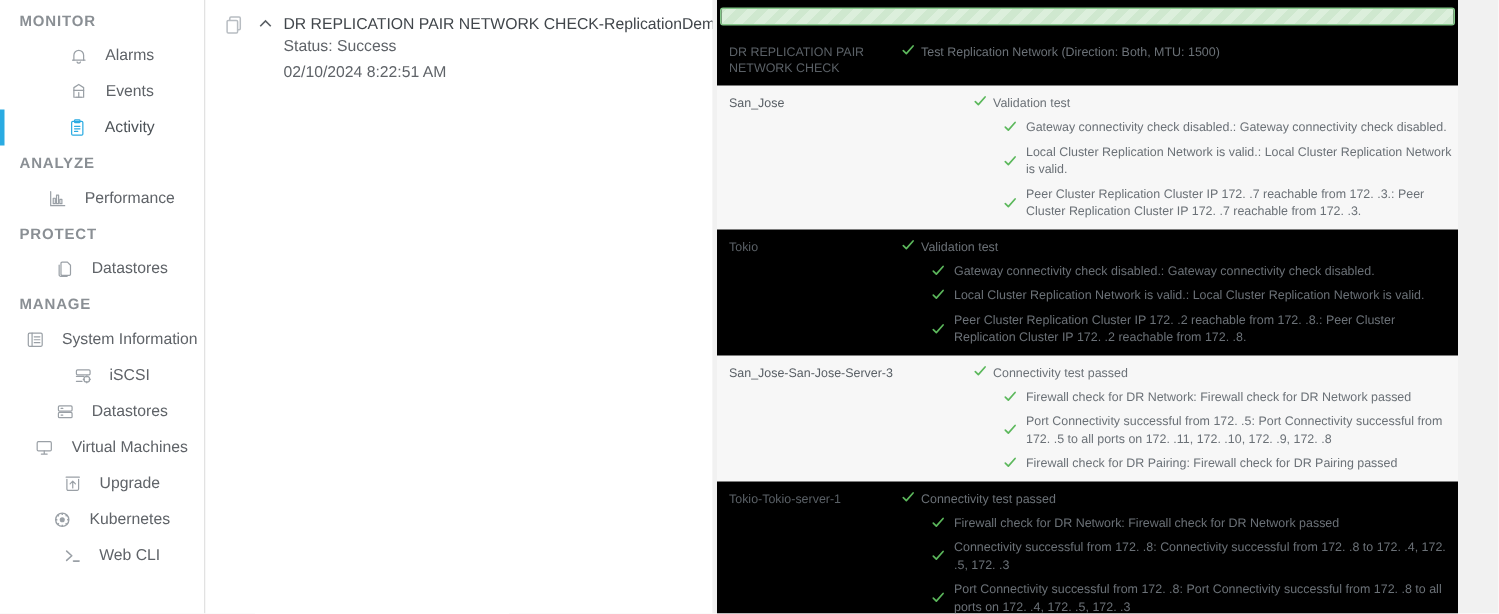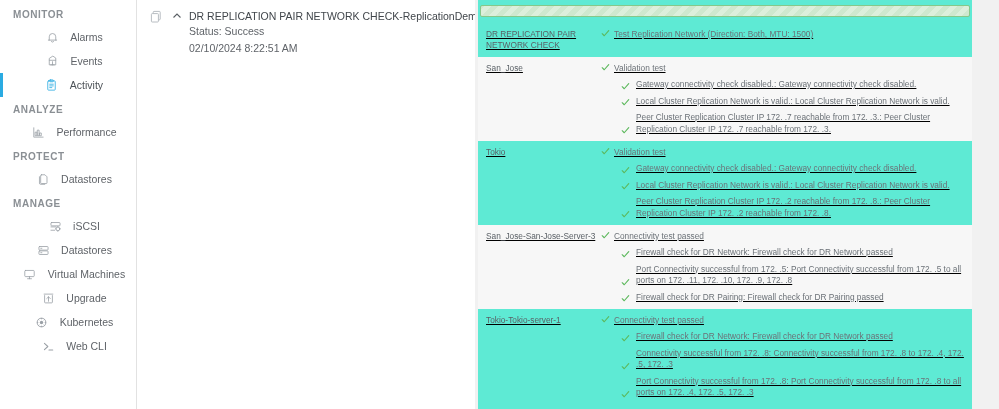--- a/index.html
+++ b/index.html
@@ -124,41 +124,40 @@
     background: #f1f1f1;
     position: relative;
     padding: 0;
   }
   #result-card {
     position: absolute;
     left: 3px;
     top: 0;
     width: 494px;
     height: 409px;
-    background: #5eead4;
-    text-decoration: underline;
+    background: #000000;
   }
   #progress-wrap {
     margin: 5px 2px 6px 2px;
     height: 12px;
     border: 1px solid #85c88a;
     border-radius: 2px;
     background:
       repeating-linear-gradient(
         -45deg,
         #cfe8cf 0px, #cfe8cf 5px,
         #dcefdc 5px, #dcefdc 10px
       );
   }
   .row {
     display: flex;
     align-items: flex-start;
     padding: 5px 4px 6px 8px;
   }
-  .row.alt { background: #f7f7f7; }
+  .row.alt { background: #f7f7f7; gap: 48px; }
   .row-name {
     flex: 0 0 110px;
     font-size: 8.3px;
     color: #5a6066;
     line-height: 11px;
     padding-top: 1px;
     word-wrap: break-word;
   }
   .row-body { flex: 1 1 auto; min-width: 0; }
   .chk {
@@ -175,21 +174,21 @@
     align-items: flex-start;
   }
   .entry-top-txt {
     font-size: 8.3px;
     color: #6b7177;
     line-height: 11px;
     padding-top: 1px;
   }
   .sub {
     display: flex;
-    align-items: flex-end;
+    align-items: center;
     padding-left: 21px;
     margin-top: 4px;
   }
   .sub .chk { flex: 0 0 16px; width: 16px; }
   .sub-txt {
     font-size: 8.3px;
     color: #6b7177;
     line-height: 11.5px;
     padding-top: 1px;
     padding-left: 3px;
@@ -249,20 +248,30 @@
       <div class="nav-item">
         <span class="nav-ico">
           <svg viewBox="0 0 16 16" width="13" height="13" fill="none" stroke="currentColor" stroke-width="1" stroke-linecap="round" stroke-linejoin="round">
             <path d="M5.4 2.2h4.4l2.5 2.5v7.4a.9.9 0 0 1-.9.9H5.4a.9.9 0 0 1-.9-.9V3.1a.9.9 0 0 1 .9-.9z"></path>
             <path d="M3 4.6v7.9a1.4 1.4 0 0 0 1.4 1.4h5.1"></path>
           </svg>
         </span>
         <span class="nav-lbl">Datastores</span>
       </div>
       <div class="nav-section-label">MANAGE</div>
+      <div class="nav-item">
+        <span class="nav-ico">
+          <svg viewBox="0 0 16 16" width="13" height="13" fill="none" stroke="currentColor" stroke-width="1" stroke-linecap="round" stroke-linejoin="round">
+            <rect x="2.3" y="2.6" width="11.4" height="10.8" rx="1"></rect>
+            <path d="M5.4 2.6v10.8"></path>
+            <path d="M7.2 5.6h4.6M7.2 8h4.6M7.2 10.4h4.6"></path>
+          </svg>
+        </span>
+        <span class="nav-lbl">System Information</span>
+      </div>
       <div class="nav-item">
         <span class="nav-ico">
           <svg viewBox="0 0 16 16" width="13" height="13" fill="none" stroke="currentColor" stroke-width="1" stroke-linecap="round" stroke-linejoin="round">
             <rect x="2.4" y="3.1" width="11.2" height="4.1" rx="0.9"></rect>
             <path d="M2.4 8.5h6.1M2.4 12.6h4.6"></path>
             <circle cx="10.9" cy="10.9" r="2.4"></circle>
             <path d="M10.9 8v.9M10.9 12.9v.9M13.8 10.9h-.9M8.9 10.9H8"></path>
           </svg>
         </span>
         <span class="nav-lbl">iSCSI</span>

